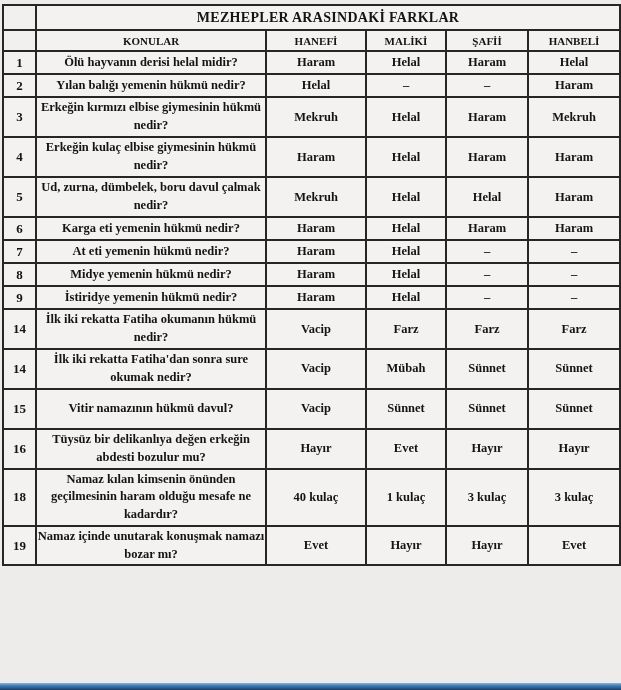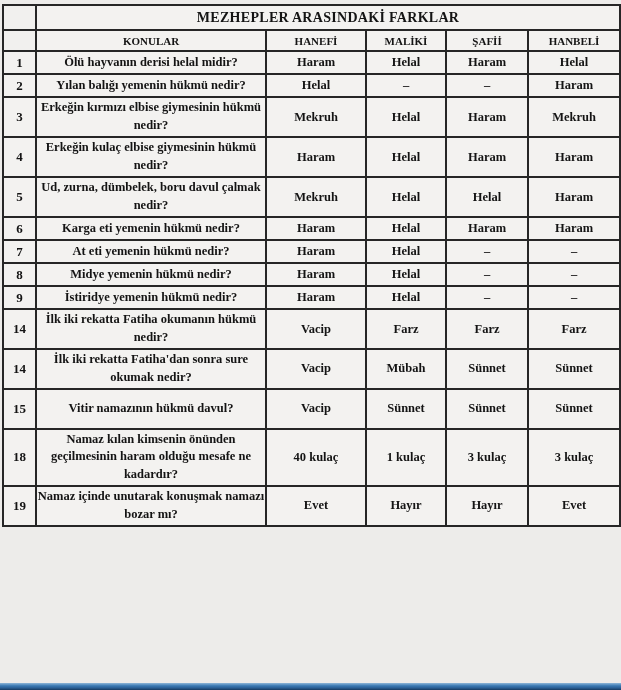--- a/index.html
+++ b/index.html
@@ -198,20 +198,28 @@
   </tr>
         <tr>
     <td class="num-cell">15</td>
     <td class="question-cell">Vitir namazının hükmü davul?</td>
     <td class="value-cell">Vacip</td>
     <td class="value-cell">Sünnet</td>
     <td class="value-cell">Sünnet</td>
     <td class="value-cell">Sünnet</td>
   </tr>
         <tr>
+    <td class="num-cell">16</td>
+    <td class="question-cell">Tüysüz bir delikanlıya değen erkeğin abdesti bozulur mu?</td>
+    <td class="value-cell">Hayır</td>
+    <td class="value-cell">Evet</td>
+    <td class="value-cell">Hayır</td>
+    <td class="value-cell">Hayır</td>
+  </tr>
+        <tr>
     <td class="num-cell">18</td>
     <td class="question-cell">Namaz kılan kimsenin önünden geçilmesinin haram olduğu mesafe ne kadardır?</td>
     <td class="value-cell">40 kulaç</td>
     <td class="value-cell">1 kulaç</td>
     <td class="value-cell">3 kulaç</td>
     <td class="value-cell">3 kulaç</td>
   </tr>
         <tr>
     <td class="num-cell">19</td>
     <td class="question-cell">Namaz içinde unutarak konuşmak namazı bozar mı?</td>

